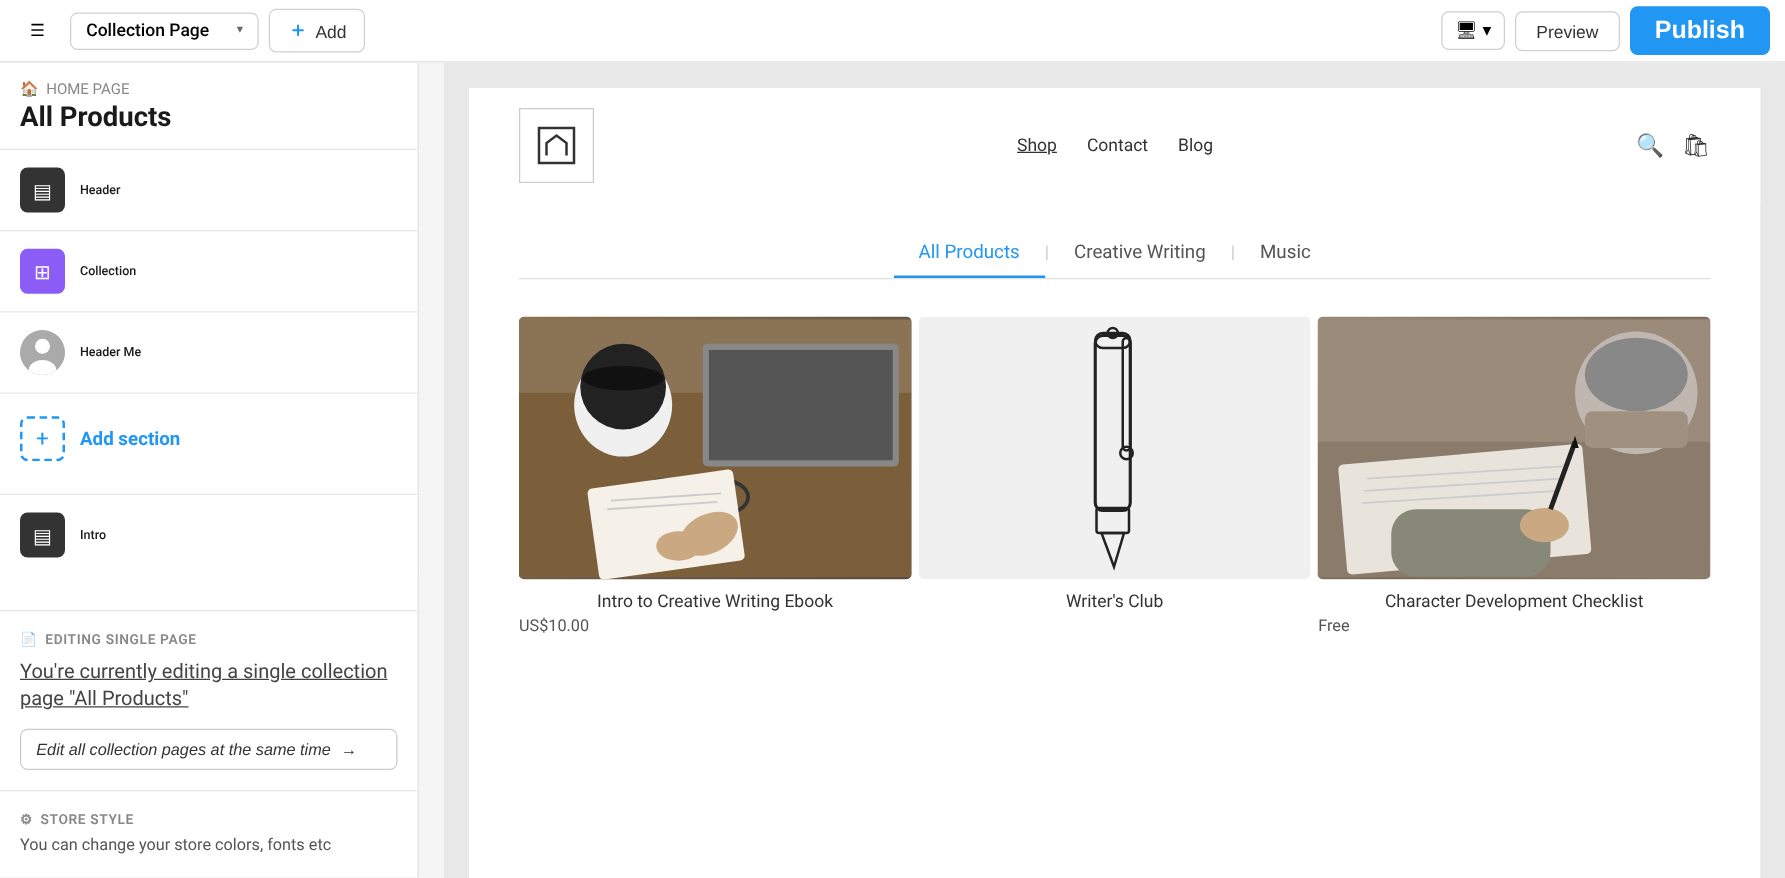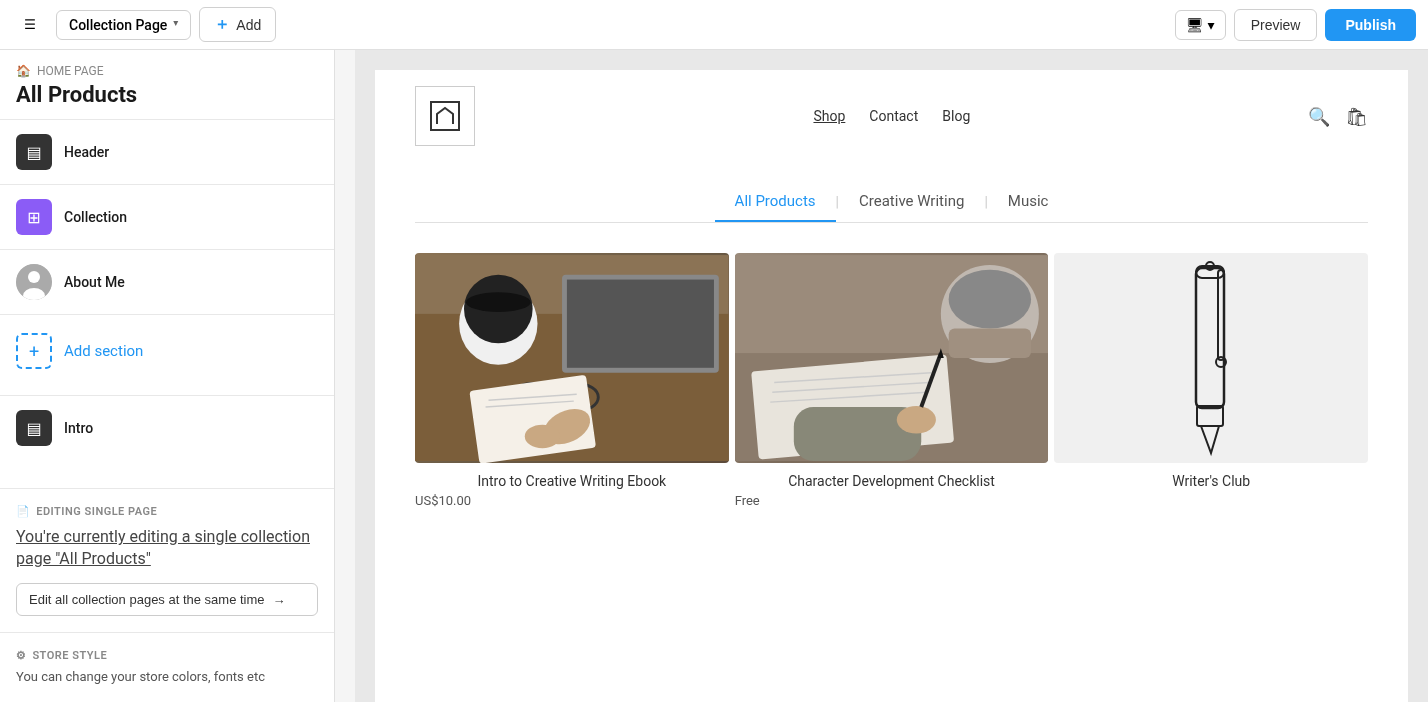--- a/index.html
+++ b/index.html
@@ -21,21 +21,21 @@
     .topbar-right { display: flex; align-items: center; gap: 8px; }
 
     .menu-btn {
       width: 36px; height: 36px;
       border: none; background: none; cursor: pointer;
       display: flex; align-items: center; justify-content: center;
       border-radius: 4px;
     }
 
     .page-selector {
-      display: flex; align-items: flex-start; gap: 6px;
+      display: flex; align-items: flex-start; gap: 22px;
       border: 1px solid #d0d0d0; border-radius: 6px;
       padding: 6px 12px; background: #fff; cursor: pointer;
       font-size: 14px; font-weight: 500;
     }
     .page-selector .chevron { font-size: 10px; color: #666; }
 
     .add-btn {
       display: flex; align-items: center; gap: 6px;
       border: 1px solid #d0d0d0; border-radius: 6px;
       padding: 6px 14px; background: #fff; cursor: pointer;
@@ -44,21 +44,21 @@
     .add-btn .plus { color: #2196f3; font-size: 16px; font-weight: bold; }
 
     .preview-btn {
       border: 1px solid #d0d0d0; border-radius: 6px;
       padding: 7px 16px; background: #fff; cursor: pointer;
       font-size: 14px; font-weight: 500; color: #333; text-align: center;
     }
     .publish-btn {
       border: none; border-radius: 6px;
       padding: 8px 20px; background: #2196f3; cursor: pointer;
-      font-size: 14px; font-weight: 600; color: #fff;
+      font-size: 20px; font-weight: 600; color: #fff;
     }
 
     .device-selector {
       display: flex; align-items: center; gap: 4px;
       border: 1px solid #d0d0d0; border-radius: 6px;
       padding: 6px 10px; background: #fff; cursor: pointer;
       font-size: 14px;
     }
 
     
@@ -101,36 +101,36 @@
     .sidebar-item-icon {
       width: 36px; height: 36px;
       border-radius: 6px;
       display: flex; align-items: center; justify-content: center;
       flex-shrink: 0;
     }
     .icon-dark { background: #333; color: #fff; font-size: 16px; }
     .icon-purple { background: #8b5cf6; color: #fff; font-size: 16px; }
 
     .sidebar-item-label {
-      font-size: 14px; font-weight: 500; color: #1a1a1a;
+      font-size: 10px; font-weight: 500; color: #1a1a1a;
     }
 
     .sidebar-add-section {
       display: flex; align-items: center; gap: 12px;
       padding: 18px 16px;
       border-top: 1px solid #e8e8e8;
       cursor: pointer;
     }
     .add-section-icon {
       width: 36px; height: 36px;
       border-radius: 6px; border: 2px dashed #2196f3;
       display: flex; align-items: center; justify-content: center;
       color: #2196f3; font-size: 18px;
     }
-    .add-section-label { font-size: 15px; font-weight: 400; color: #2196f3; }
+    .add-section-label { font-size: 15px; font-weight: 700; color: #2196f3; }
 
     .sidebar-footer-item {
       display: flex; align-items: center; gap: 12px;
       padding: 14px 16px;
       border-top: 1px solid #e8e8e8;
       cursor: pointer;
       background: #fff;
       margin-top: 8px;
     }
 
@@ -145,21 +145,21 @@
       text-transform: uppercase; letter-spacing: 0.5px;
       margin-bottom: 8px;
     }
     .editing-desc {
       font-size: 16px; color: #444; line-height: 1.4; margin-bottom: 12px; text-decoration: underline;
     }
     .edit-all-btn {
       display: flex; align-items: center; gap: 8px;
       border: 1px solid #ccc; border-radius: 6px;
       padding: 8px 12px; background: #fff; cursor: pointer;
-      font-size: 13px; color: #333; width: 100%;
+      font-size: 13px; color: #333; width: 100%; font-style: italic;
     }
 
     .store-style-section {
       padding: 16px;
       border-top: 1px solid #e8e8e8;
     }
     .store-style-label {
       display: flex; align-items: center; gap: 6px;
       font-size: 11px; font-weight: 600; color: #888;
       text-transform: uppercase; letter-spacing: 0.5px;
@@ -320,21 +320,21 @@
     </div>
 
     <div class="sidebar-item">
       <div class="person-avatar">
         <svg width="36" height="36" viewBox="0 0 36 36" xmlns="http://www.w3.org/2000/svg">
           <rect width="36" height="36" rx="18" fill="#aaa"></rect>
           <circle cx="18" cy="13" r="6" fill="#fff"></circle>
           <ellipse cx="18" cy="32" rx="11" ry="8" fill="#fff"></ellipse>
         </svg>
       </div>
-      <span class="sidebar-item-label">About Me</span>
+      <span class="sidebar-item-label">Header Me</span>
     </div>
 
     <div class="sidebar-add-section">
       <div class="add-section-icon">+</div>
       <span class="add-section-label">Add section</span>
     </div>
 
     <div class="sidebar-footer-item">
       <div class="sidebar-item-icon icon-dark">▤</div>
       <span class="sidebar-item-label">Intro</span>
@@ -416,20 +416,42 @@
 
               <ellipse cx="155" cy="175" rx="25" ry="16" fill="#c9a882" transform="rotate(-25,155,175)"></ellipse>
               <ellipse cx="130" cy="185" rx="18" ry="12" fill="#c9a882"></ellipse>
             </svg>
           </div>
           <div class="product-name">Intro to Creative Writing Ebook</div>
           <div class="product-price">US$10.00</div>
         </div>
 
         <div class="product-card">
+          <div class="product-image pen-placeholder">
+            <svg width="160" height="200" viewBox="0 0 160 200" xmlns="http://www.w3.org/2000/svg">
+
+              <rect x="65" y="10" width="28" height="140" rx="6" fill="none" stroke="#222" stroke-width="2.5"></rect>
+
+              <rect x="87" y="12" width="6" height="90" rx="3" fill="none" stroke="#222" stroke-width="2"></rect>
+              <circle cx="90" cy="104" r="5" fill="none" stroke="#222" stroke-width="2"></circle>
+
+              <rect x="66" y="148" width="26" height="20" rx="2" fill="none" stroke="#222" stroke-width="2"></rect>
+
+              <path d="M70,168 L80,195 L88,168 Z" fill="none" stroke="#222" stroke-width="2"></path>
+
+              <rect x="65" y="8" width="28" height="12" rx="6" fill="none" stroke="#222" stroke-width="2"></rect>
+
+              <circle cx="79" cy="8" r="4" fill="none" stroke="#222" stroke-width="2"></circle>
+            </svg>
+          </div>
+          <div class="product-name">Writer's Club</div>
+          <div class="product-price"></div>
+        </div>
+
+        <div class="product-card">
           <div class="product-image photo-writing">
             <svg width="100%" height="210" viewBox="0 0 320 210" xmlns="http://www.w3.org/2000/svg">
               <rect width="320" height="210" fill="#9B8B7B"></rect>
 
               <rect x="0" y="100" width="320" height="110" fill="#8B7B6B"></rect>
 
               <ellipse cx="260" cy="60" rx="50" ry="50" fill="#c0b8b0"></ellipse>
               <ellipse cx="260" cy="45" rx="42" ry="30" fill="#888"></ellipse>
               <rect x="218" y="75" width="84" height="30" rx="6" fill="#a09080"></rect>
 
@@ -443,39 +465,17 @@
               <ellipse cx="185" cy="168" rx="20" ry="14" fill="#c9a882"></ellipse>
 
               <line x1="190" y1="155" x2="210" y2="100" stroke="#222" stroke-width="4"></line>
               <polygon points="210,95 207,105 213,105" fill="#111"></polygon>
             </svg>
           </div>
           <div class="product-name">Character Development Checklist</div>
           <div class="product-price">Free</div>
         </div>
 
-        <div class="product-card">
-          <div class="product-image pen-placeholder">
-            <svg width="160" height="200" viewBox="0 0 160 200" xmlns="http://www.w3.org/2000/svg">
-
-              <rect x="65" y="10" width="28" height="140" rx="6" fill="none" stroke="#222" stroke-width="2.5"></rect>
-
-              <rect x="87" y="12" width="6" height="90" rx="3" fill="none" stroke="#222" stroke-width="2"></rect>
-              <circle cx="90" cy="104" r="5" fill="none" stroke="#222" stroke-width="2"></circle>
-
-              <rect x="66" y="148" width="26" height="20" rx="2" fill="none" stroke="#222" stroke-width="2"></rect>
-
-              <path d="M70,168 L80,195 L88,168 Z" fill="none" stroke="#222" stroke-width="2"></path>
-
-              <rect x="65" y="8" width="28" height="12" rx="6" fill="none" stroke="#222" stroke-width="2"></rect>
-
-              <circle cx="79" cy="8" r="4" fill="none" stroke="#222" stroke-width="2"></circle>
-            </svg>
-          </div>
-          <div class="product-name">Writer's Club</div>
-          <div class="product-price"></div>
-        </div>
-
       </div>
     </div>
   </div>
 
 </div>
 
 </body></html>

